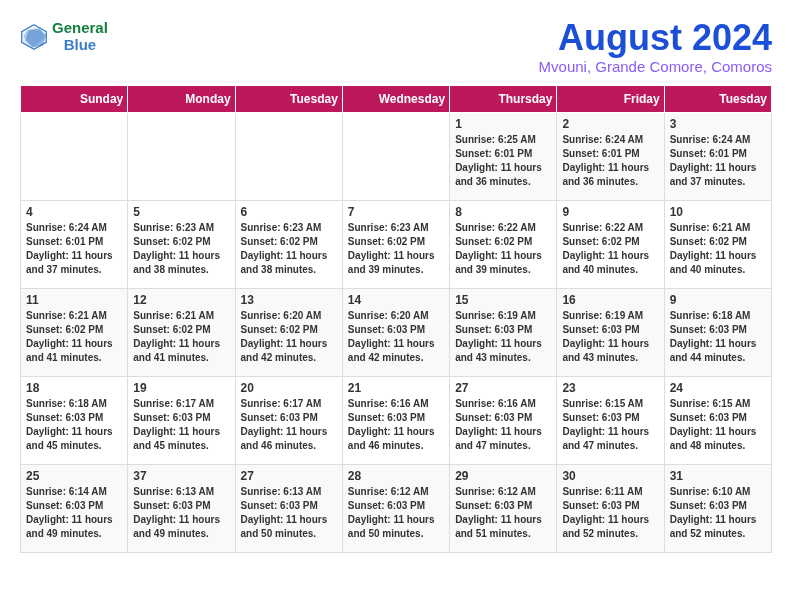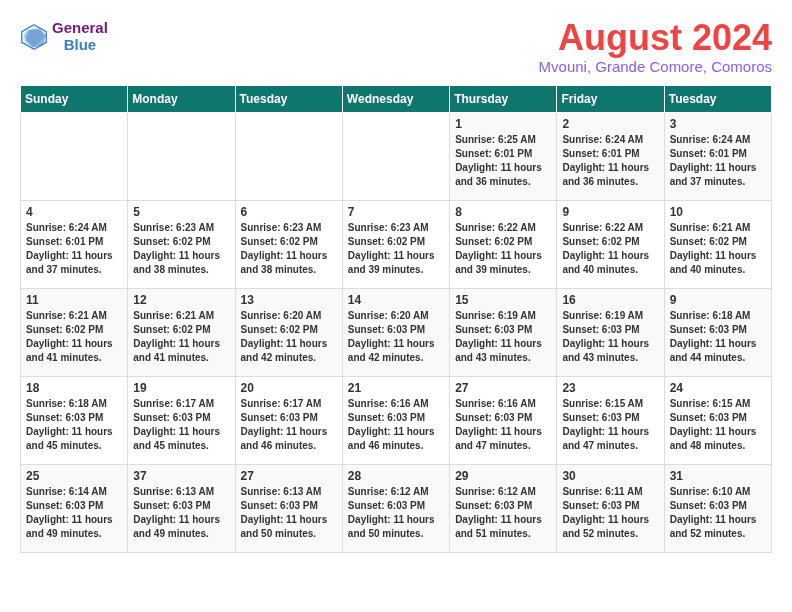--- a/index.html
+++ b/index.html
@@ -22,59 +22,59 @@
       gap: 4px;
     }
     .logo-text {
       display: flex;
       flex-direction: column;
       line-height: 1.1;
     }
     .logo-general {
       font-size: 15px;
       font-weight: bold;
-      color: #701a75;
+      color: #15803d;
       text-align: center;
     }
     .logo-blue {
       font-size: 15px;
       font-weight: bold;
       color: #3a7dc9;
       text-align: center;
     }
     .logo-icon {
       width: 28px;
       height: 28px;
     }
     .title-block {
       text-align: right;
     }
     .month-year {
       font-size: 36px;
       font-weight: bold;
-      color: #ef4444;
+      color: #1d4ed8;
       line-height: 1;
     }
     .location {
       font-size: 15px;
       color: #8b5cf6;
       margin-top: 2px;
     }
     table {
       width: 100%;
       border-collapse: collapse;
       table-layout: fixed;
     }
     thead tr th {
-      background: #0f766e;
+      background: #be185d;
       color: #fff;
       font-size: 12px;
       font-weight: bold;
       padding: 6px 4px;
-      text-align: left;
+      text-align: right;
       border: 1px solid #fff;
     }
     tbody tr td {
       vertical-align: top;
       padding: 4px 5px;
       font-size: 10.5px;
       color: #333;
       border: 1px solid #ddd;
       height: 88px;
       background: #fff;

